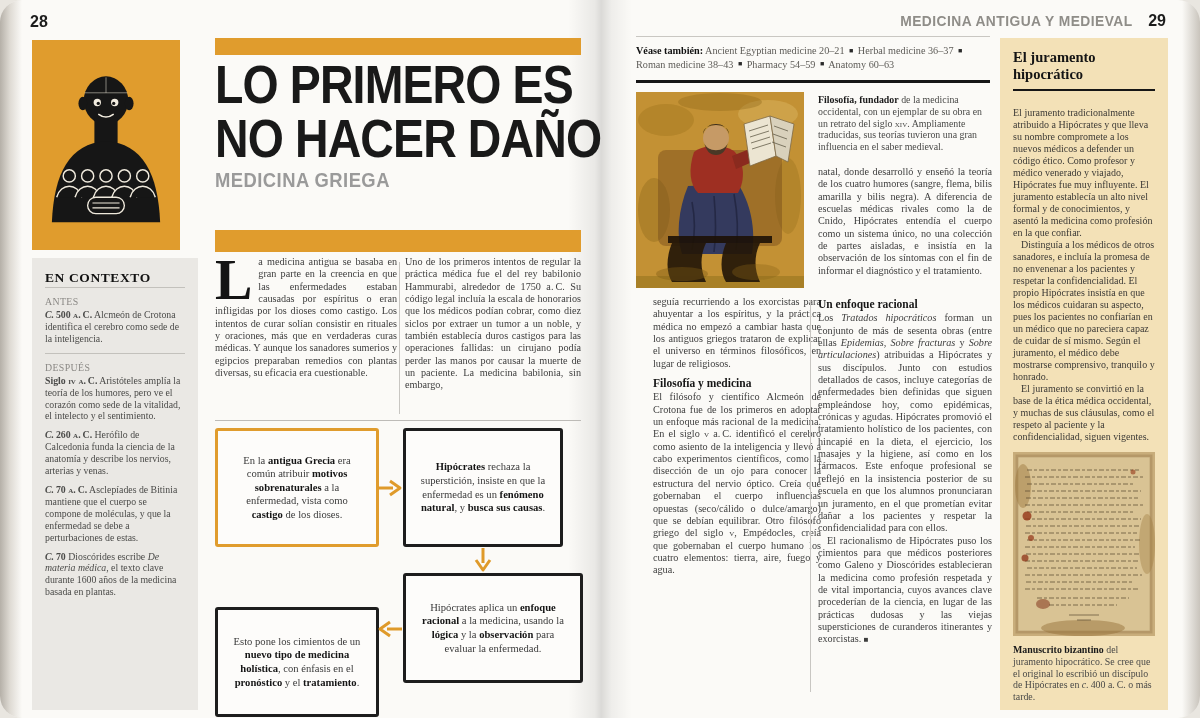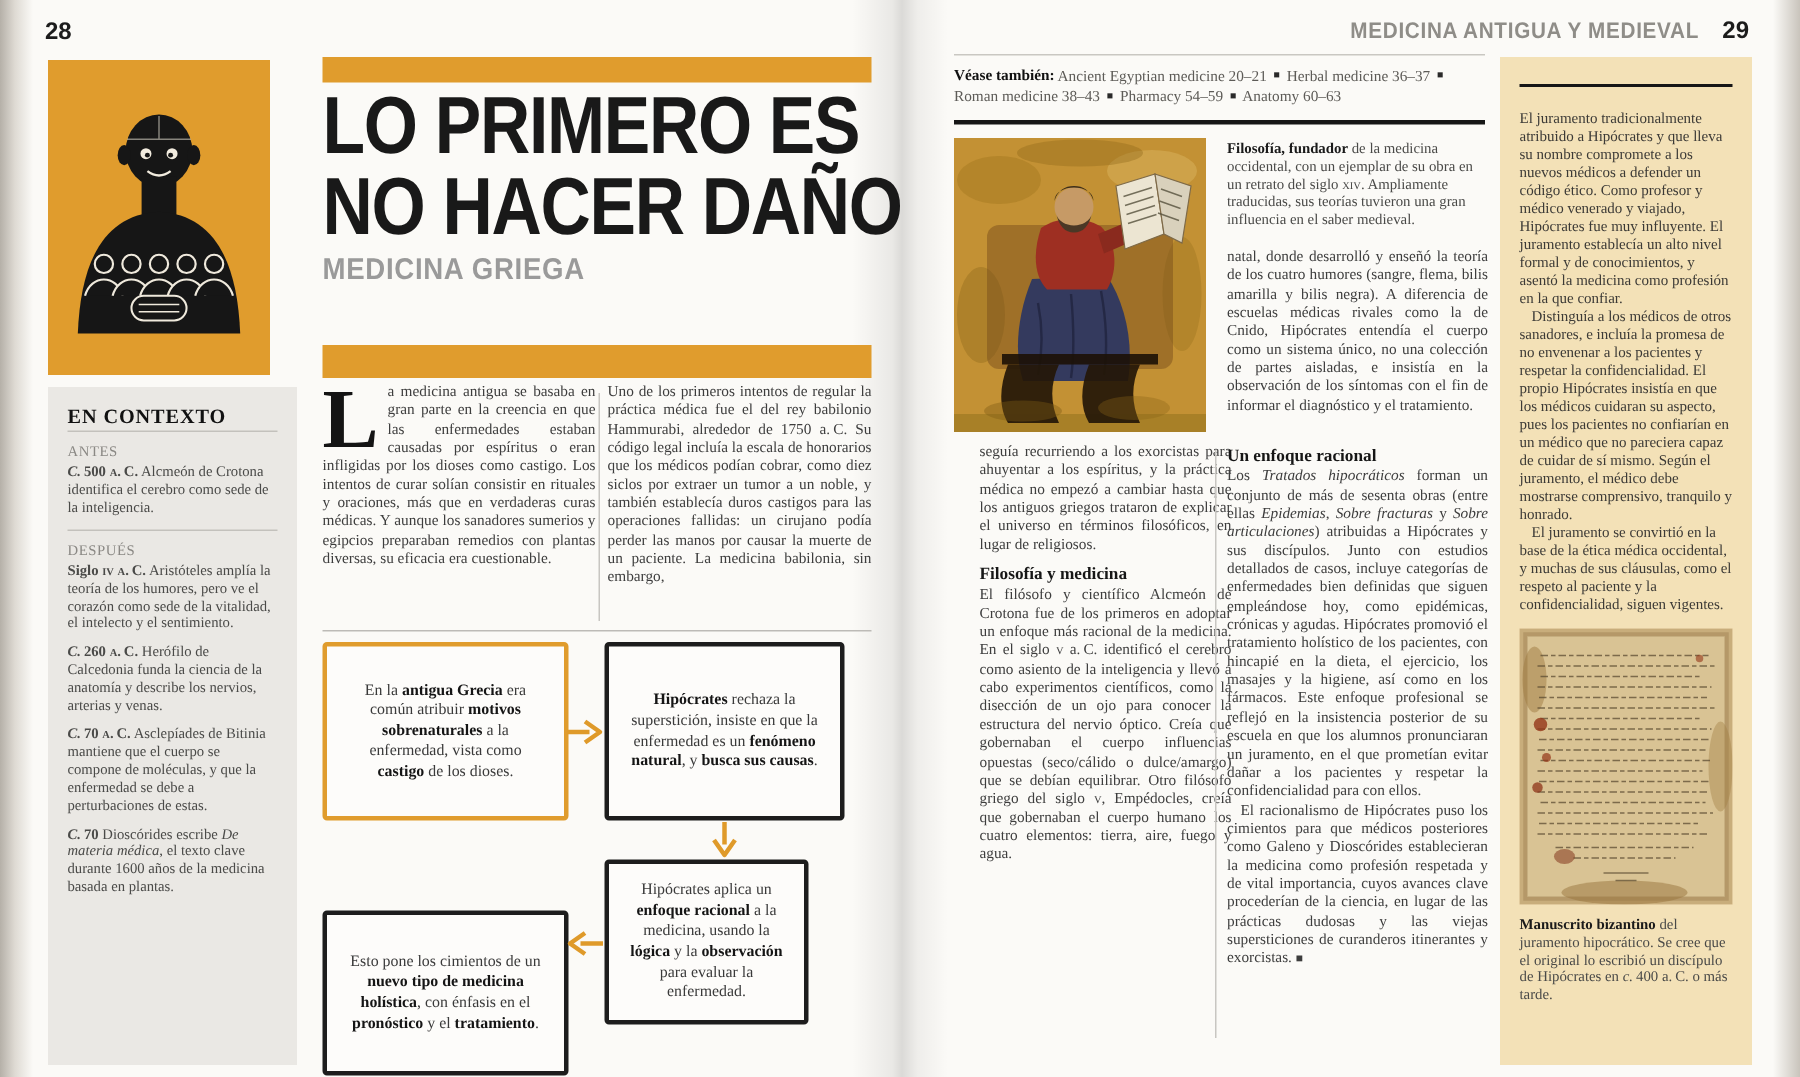--- a/index.html
+++ b/index.html
@@ -1,17 +1,17 @@
 <!DOCTYPE html>
 <html lang="es"><head>
 <meta charset="utf-8">
 <style>
   html,body{margin:0;padding:0;background:#e9e6e0;}
   .stage{position:relative;width:1200px;height:718px;background:#fbfaf7;overflow:hidden;
-         font-family:"Liberation Serif","DejaVu Serif",serif;color:#3d3d3d;}
+         font-family:"Liberation Serif","DejaVu Serif",serif;color:#3d3d3d;border-radius:22px;}
   .abs{position:absolute;}
   
   .edge-left{left:0;top:0;width:22px;height:718px;
     background:linear-gradient(to right,#b5b0a8,#dedad3 45%,rgba(255,255,255,0));}
   .edge-right{right:0;top:0;width:18px;height:718px;
     background:linear-gradient(to left,#c9c4bc,rgba(255,255,255,0));}
   .spine{left:568px;top:0;width:64px;height:718px;
     background:linear-gradient(to right,rgba(0,0,0,0) 0%,rgba(0,0,0,.07) 42%,rgba(0,0,0,.13) 52%,rgba(0,0,0,.05) 68%,rgba(0,0,0,0) 100%);}
   
   .folio{font-family:"Liberation Sans",sans-serif;font-weight:bold;font-size:16px;color:#1c1c1c;}
@@ -139,21 +139,21 @@
     <p>Uno de los primeros intentos de regular la práctica médica fue el del rey babilonio Hammurabi, alrededor de 1750 a. C. Su código legal incluía la escala de honorarios que los médicos podían cobrar, como diez siclos por extraer un tumor a un noble, y también establecía duros castigos para las operaciones fallidas: un cirujano podía perder las manos por causar la muerte de un paciente. La medicina babilonia, sin embargo,</p>
   </div>
   <div class="abs hrule" style="left:215px;top:420px;width:366px;"></div>
 
   <div class="abs fcbox fc-orange" style="left:215px;top:428px;width:164px;height:119px;">
     <span>En la <b>antigua Grecia</b> era común atribuir <b>motivos sobrenaturales</b> a la enfermedad, vista como <b>castigo</b> de los dioses.</span>
   </div>
   <div class="abs fcbox" style="left:403px;top:428px;width:160px;height:119px;">
     <span><b>Hipócrates</b> rechaza la superstición, insiste en que la enfermedad es un <b>fenómeno natural</b>, y <b>busca sus causas</b>.</span>
   </div>
-  <div class="abs fcbox" style="left:403px;top:573px;width:136px;height:110px;text-align:center;">
+  <div class="abs fcbox" style="left:403px;top:573px;width:180px;height:110px;text-align:center;">
     <span>Hipócrates aplica un <b>enfoque racional</b> a la medicina, usando la <b>lógica</b> y la <b>observación</b> para evaluar la enfermedad.</span>
   </div>
   <div class="abs fcbox" style="left:215px;top:573px;width:164px;height:110px;margin-top:34px;">
     <span>Esto pone los cimientos de un <b>nuevo tipo de medicina holística</b>, con énfasis en el <b>pronóstico</b> y el <b>tratamiento</b>.</span>
   </div>
   <svg class="abs" style="left:377px;top:478px;" width="26" height="20" viewBox="0 0 26 20">
     <path d="M1,10 H16" stroke="#df9a2a" stroke-width="3" fill="none"></path>
     <path d="M13,3 L23,10 L13,17" stroke="#df9a2a" stroke-width="3" fill="none" stroke-linejoin="round"></path>
   </svg>
   <svg class="abs" style="left:473px;top:547px;" width="20" height="26" viewBox="0 0 20 26">
@@ -217,20 +217,21 @@
 
   <div class="abs vrule" style="left:810px;top:300px;height:392px;"></div>
 
   <div class="abs bodycol" style="left:818px;top:298px;width:174px;">
     <div class="colhead" style="margin-top:0;">Un enfoque racional</div>
     <p>Los <i>Tratados hipocráticos</i> forman un conjunto de más de sesenta obras (entre ellas <i>Epidemias</i>, <i>Sobre fracturas</i> y <i>Sobre articulaciones</i>) atribuidas a Hipócrates y sus discípulos. Junto con estudios detallados de casos, incluye categorías de enfermedades bien definidas que siguen empleándose hoy, como epidémicas, crónicas y agudas. Hipócrates promovió el tratamiento holístico de los pacientes, con hincapié en la dieta, el ejercicio, los masajes y la higiene, así como en los fármacos. Este enfoque profesional se reflejó en la insistencia posterior de su escuela en que los alumnos pronunciaran un juramento, en el que prometían evitar dañar a los pacientes y respetar la confidencialidad para con ellos.</p>
     <p class="ind">El racionalismo de Hipócrates puso los cimientos para que médicos posteriores como Galeno y Dioscórides establecieran la medicina como profesión respetada y de vital importancia, cuyos avances clave procederían de la ciencia, en lugar de las prácticas dudosas y las viejas supersticiones de curanderos itinerantes y exorcistas. <span class="endsq">■</span></p>
   </div>
 
   <div class="abs sidebar">
+    <div class="sbhead">El juramento hipocrático</div>
     <hr class="sbrule">
     <div class="sbtext">
       <p>El juramento tradicionalmente atribuido a Hipócrates y que lleva su nombre compromete a los nuevos médicos a defender un código ético. Como profesor y médico venerado y viajado, Hipócrates fue muy influyente. El juramento establecía un alto nivel formal y de conocimientos, y asentó la medicina como profesión en la que confiar.</p>
       <p class="ind">Distinguía a los médicos de otros sanadores, e incluía la promesa de no envenenar a los pacientes y respetar la confidencialidad. El propio Hipócrates insistía en que los médicos cuidaran su aspecto, pues los pacientes no confiarían en un médico que no pareciera capaz de cuidar de sí mismo. Según el juramento, el médico debe mostrarse comprensivo, tranquilo y honrado.</p>
       <p class="ind">El juramento se convirtió en la base de la ética médica occidental, y muchas de sus cláusulas, como el respeto al paciente y la confidencialidad, siguen vigentes.</p>
     </div>
     <div style="margin-top:9px;">
       <svg width="142" height="184" viewBox="0 0 142 184">
         <rect width="142" height="184" fill="#d9c394"></rect>
         <rect x="0" y="0" width="142" height="184" fill="none" stroke="#a9854e" stroke-width="10" opacity=".35"></rect>

